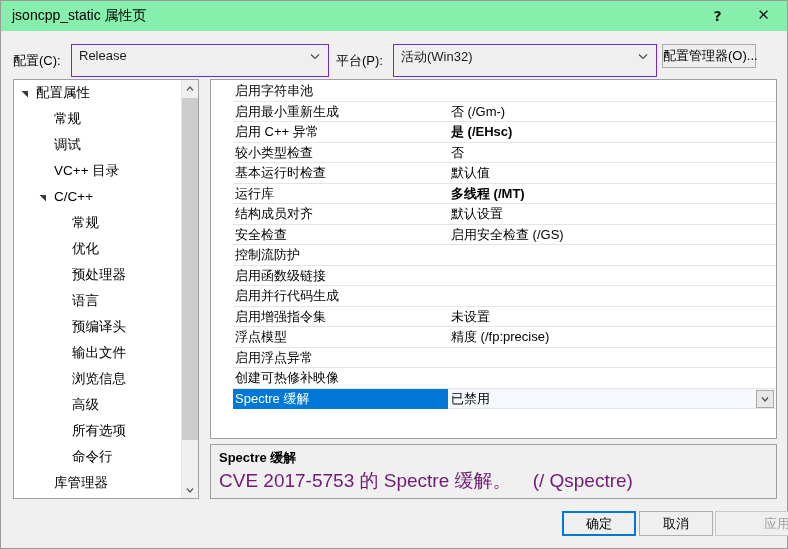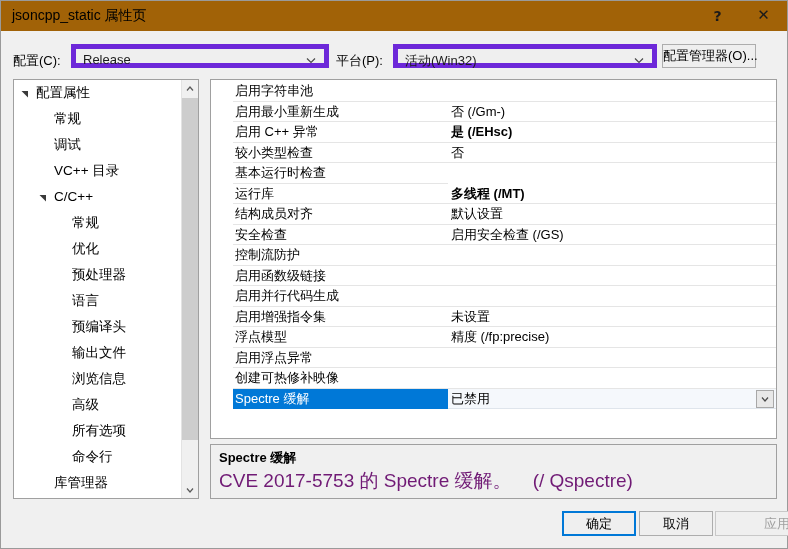--- a/index.html
+++ b/index.html
@@ -23,21 +23,21 @@
     border: 1px solid #9a9a9a;
     box-sizing: border-box;
   }
 
   
   #titlebar {
     position: absolute;
     left: 0; top: 0;
     width: 786px;
     height: 30px;
-    background: #a16207;
+    background: #86efac;
     box-sizing: border-box;
   }
   #title-text {
     position: absolute;
     left: 11px;
     top: 6px;
     font-size: 14px;
     color: #000000;
     white-space: nowrap;
   }
@@ -69,23 +69,23 @@
     font-size: 13px;
     color: #000000;
     white-space: nowrap;
     text-align: center;
   }
   #cfg-label { left: 12px; top: 51px; }
   #plat-label { left: 335px; top: 51px; }
 
   .combo {
     position: absolute;
-    height: 24px;
+    height: 33px;
     background: #efefef;
-    border: 5px solid #6d28d9;
+    border: 1px solid #6d28d9;
     box-sizing: border-box;
   }
   .combo .combo-value {
     position: absolute;
     left: 7px;
     top: 3px;
     font-size: 13px;
     color: #1c1c1c;
     white-space: nowrap;
     overflow: hidden;
@@ -464,20 +464,21 @@
         <div class="grid-row">
           <div class="cell-name">启用 C++ 异常</div>
           <div class="cell-value modified">是 (/EHsc)</div>
         </div>
         <div class="grid-row">
           <div class="cell-name">较小类型检查</div>
           <div class="cell-value">否</div>
         </div>
         <div class="grid-row">
           <div class="cell-name">基本运行时检查</div>
+          <div class="cell-value">默认值</div>
         </div>
         <div class="grid-row">
           <div class="cell-name">运行库</div>
           <div class="cell-value modified">多线程 (/MT)</div>
         </div>
         <div class="grid-row">
           <div class="cell-name">结构成员对齐</div>
           <div class="cell-value">默认设置</div>
         </div>
         <div class="grid-row">

